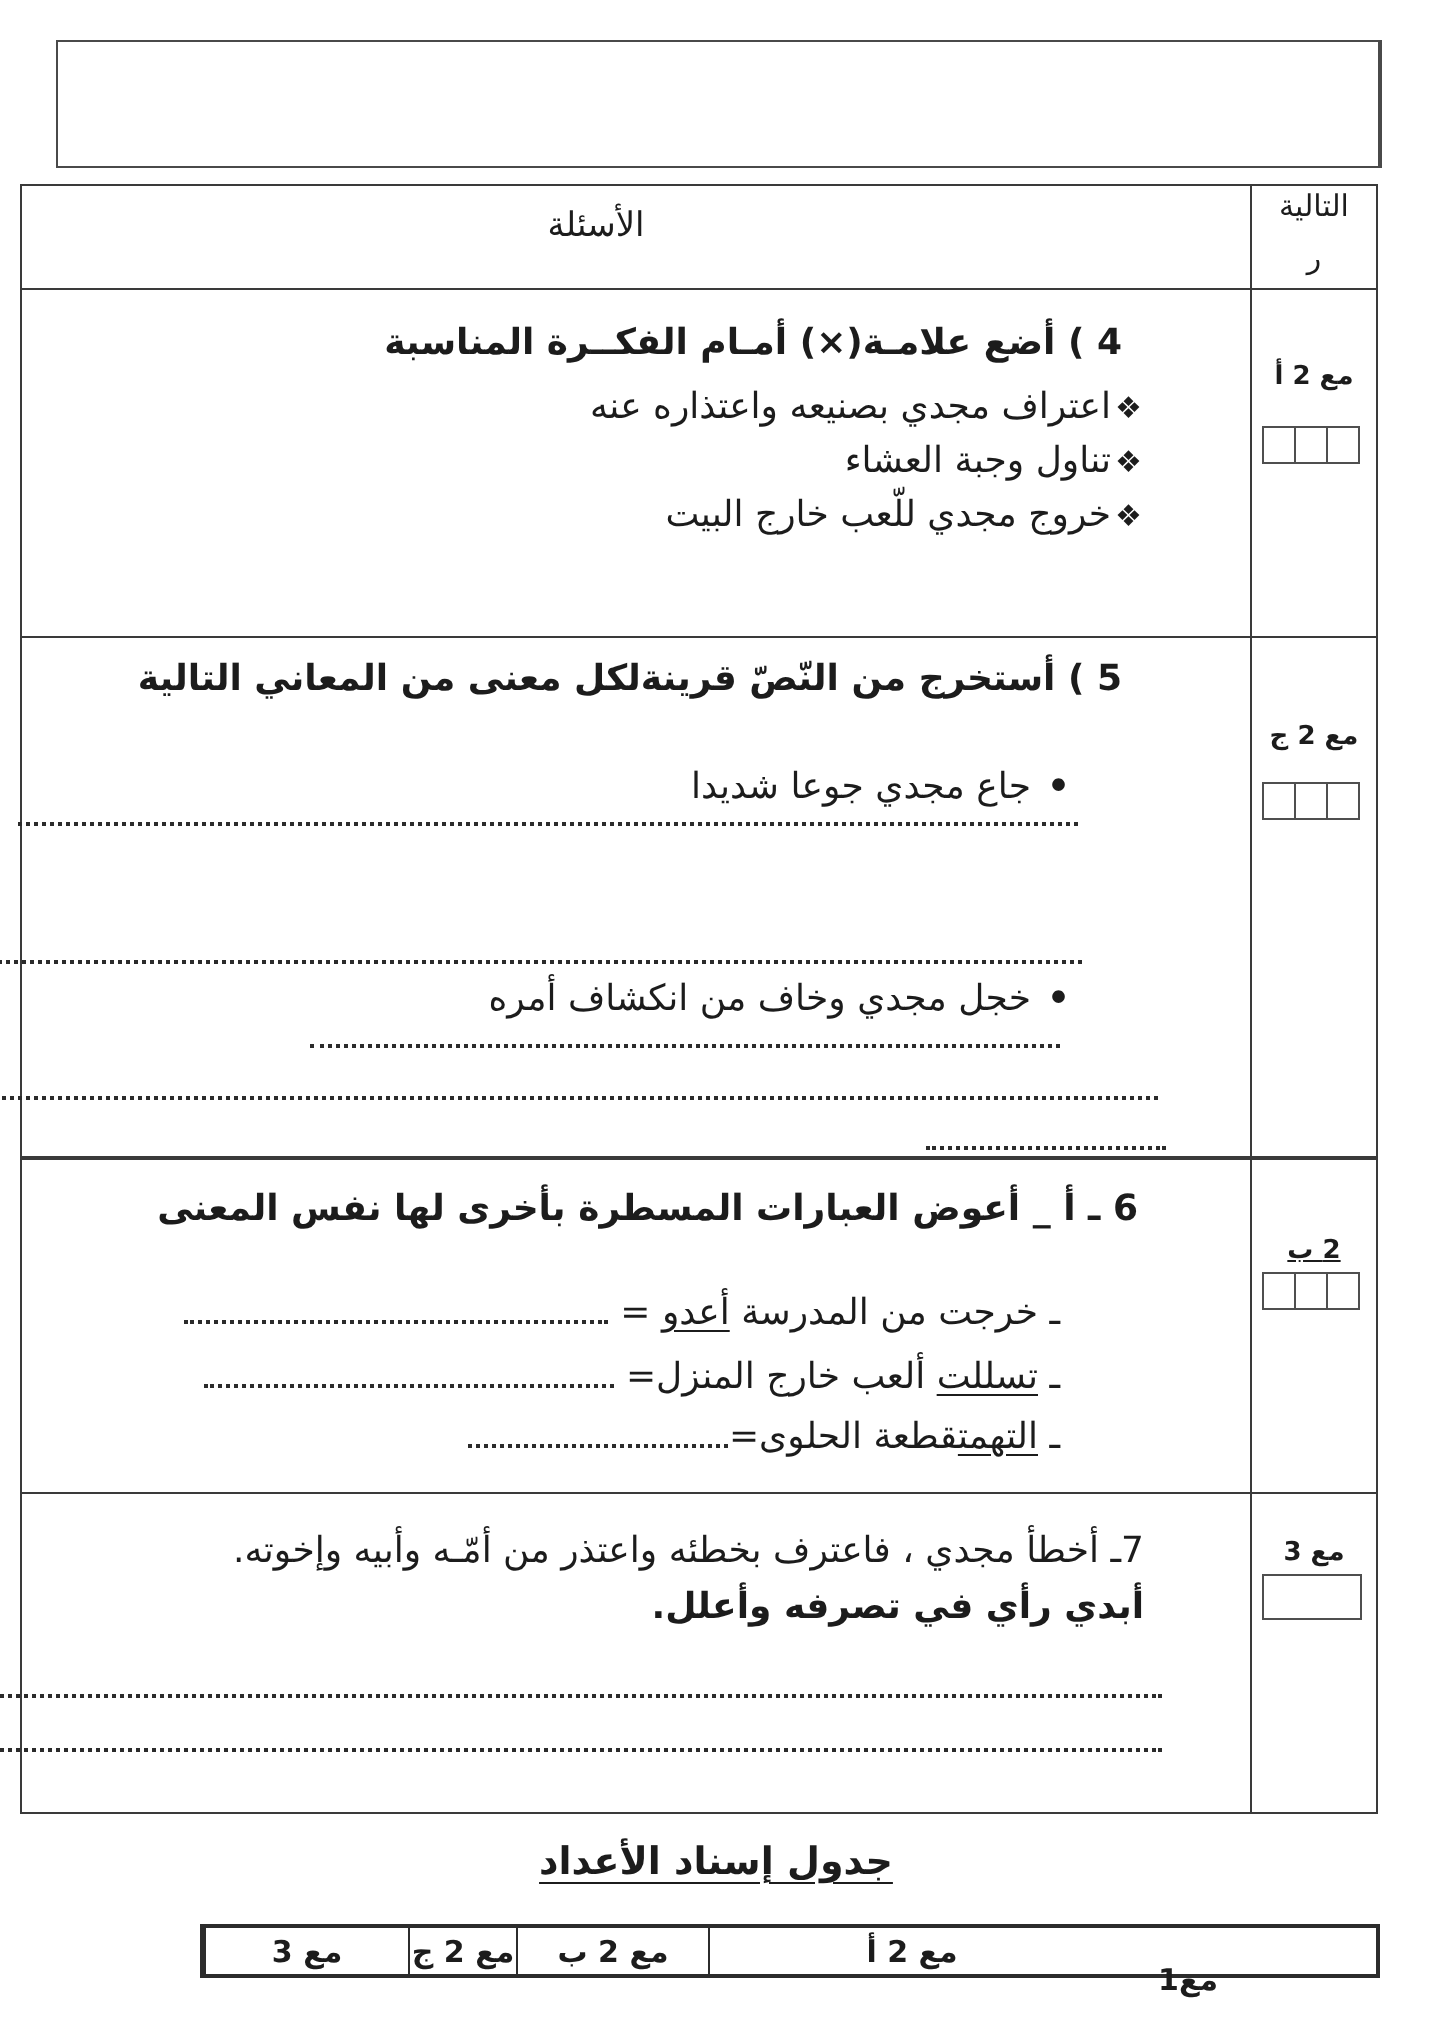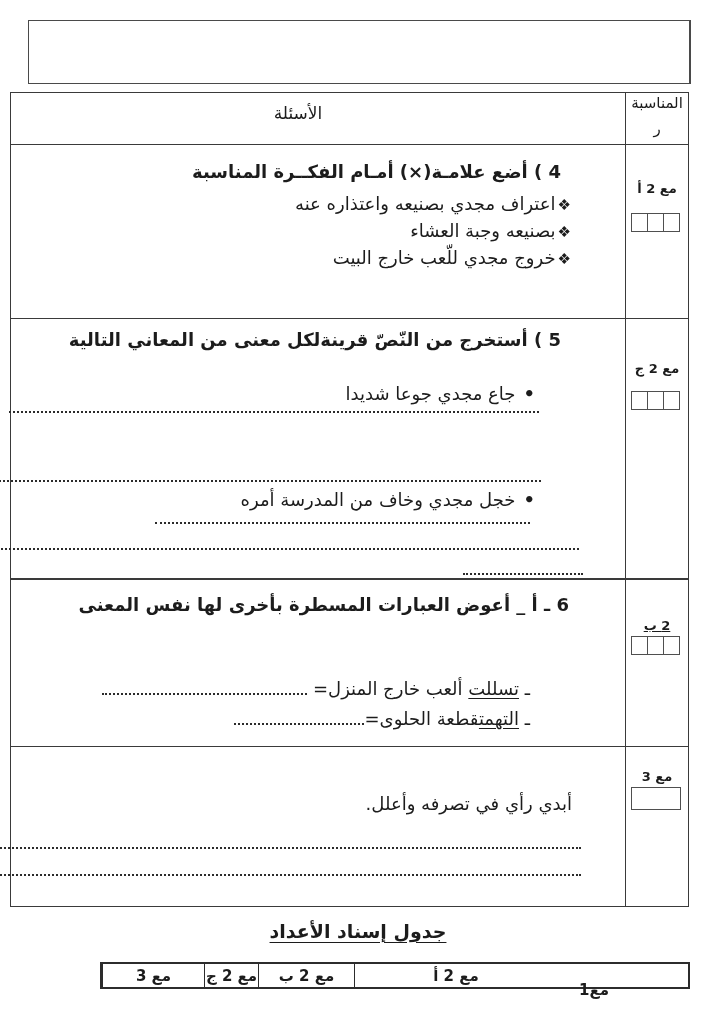--- a/index.html
+++ b/index.html
@@ -97,82 +97,84 @@
   <div class="top-box-cell"></div>
 </div>
 
 <div class="abs qtable">
 
   <div class="qrow hdr-row">
     <div class="qrow-content">
       <div class="abs hdr-questions">الأسئلة</div>
     </div>
     <div class="qrow-criteria">
-      <div class="abs hdr-crit-1">المناسبة</div>
+      <div class="abs hdr-crit-1">التالية</div>
       <div class="abs hdr-crit-2">ر</div>
     </div>
   </div>
 
   <div class="qrow row-q4">
     <div class="qrow-content">
       <div class="abs q-title" style="right:24px; top:16px;">4 ) أضع علامـة(×) أمـام الفكــرة المناسبة</div>
       <div class="abs q-line" style="right:14px; top:48px;"><span class="diamond-bullet">❖</span><span>اعتراف مجدي بصنيعه واعتذاره عنه</span></div>
-      <div class="abs q-line" style="right:14px; top:75px;"><span class="diamond-bullet">❖</span><span>بصنيعه وجبة العشاء</span></div>
+      <div class="abs q-line" style="right:14px; top:75px;"><span class="diamond-bullet">❖</span><span>تناول وجبة العشاء</span></div>
       <div class="abs q-line" style="right:14px; top:102px;"><span class="diamond-bullet">❖</span><span>خروج مجدي للّعب خارج البيت</span></div>
     </div>
     <div class="qrow-criteria">
       <div class="abs crit-label" style="top:36px;">مع 2 أ</div>
       <div class="abs boxrow" style="right:8px; top:68px;">
         <div class="boxcell"></div>
         <div class="boxcell"></div>
         <div class="boxcell"></div>
       </div>
     </div>
   </div>
 
   <div class="qrow row-q5">
     <div class="qrow-content">
       <div class="abs q-title" style="right:24px; top:10px;">5 ) أستخرج من النّصّ قرينةلكل معنى من المعاني التالية</div>
       <div class="abs q-line" style="right:50px; top:44px;margin-top:20px;"><span class="dot-bullet">•</span><span>جاع مجدي جوعا شديدا</span></div>
       <div class="abs dotted" style="right:46px; top:82px; width:530px;"></div>
       <div class="abs dotted" style="right:44px; top:151px; width:545px;"></div>
-      <div class="abs q-line" style="right:50px; top:170px;"><span class="dot-bullet">•</span><span>خجل مجدي وخاف من المدرسة أمره</span></div>
+      <div class="abs q-line" style="right:50px; top:170px;"><span class="dot-bullet">•</span><span>خجل مجدي وخاف من انكشاف أمره</span></div>
       <div class="abs dotted" style="right:55px; top:193px; width:375px;"></div>
       <div class="abs dotted" style="right:6px; top:219px; width:598px;"></div>
       <div class="abs dotted" style="right:2px; top:244px; width:120px;"></div>
     </div>
     <div class="qrow-criteria">
       <div class="abs crit-label" style="top:42px;">مع 2 ج</div>
       <div class="abs boxrow" style="right:8px; top:72px;">
         <div class="boxcell"></div>
         <div class="boxcell"></div>
         <div class="boxcell"></div>
       </div>
     </div>
   </div>
 
   <div class="qrow row-q6">
     <div class="qrow-content">
       <div class="abs q-title" style="right:16px; top:14px;">6 ـ أ _ أعوض العبارات المسطرة بأخرى لها نفس المعنى</div>
+      <div class="abs q-line" style="right:55px; top:66px;"><span>ـ خرجت من المدرسة </span><span class="u-word">أعدو</span><span> = </span><span class="dots-inline" style="width:212px;"></span></div>
       <div class="abs q-line" style="right:55px; top:98px;"><span>ـ </span><span class="u-word">تسللت</span><span> ألعب خارج المنزل= </span><span class="dots-inline" style="width:205px;"></span></div>
       <div class="abs q-line" style="right:55px; top:128px;"><span>ـ </span><span class="u-word">التهمت</span><span>قطعة الحلوى=</span><span class="dots-inline" style="width:130px;"></span></div>
     </div>
     <div class="qrow-criteria">
       <div class="abs crit-label" style="top:38px;text-decoration:underline;">2 ب</div>
       <div class="abs boxrow" style="right:8px; top:56px;">
         <div class="boxcell"></div>
         <div class="boxcell"></div>
         <div class="boxcell"></div>
       </div>
     </div>
   </div>
 
   <div class="qrow row-q7">
     <div class="qrow-content">
-      <div class="abs q-title" style="right:13px; top:46px; font-weight:400;text-align:center;">أبدي رأي في تصرفه وأعلل.</div>
+      <div class="abs q-title" style="right:13px; top:18px; font-weight:500;">7ـ أخطأ مجدي ، فاعترف بخطئه واعتذر من أمّـه وأبيه وإخوته.</div>
+      <div class="abs q-title" style="right:13px; top:46px; font-weight:700;text-align:center;">أبدي رأي في تصرفه وأعلل.</div>
       <div class="abs dotted" style="right:4px; top:90px; width:600px;"></div>
       <div class="abs dotted" style="right:4px; top:117px; width:600px;"></div>
     </div>
     <div class="qrow-criteria">
       <div class="abs crit-label" style="top:22px;">مع 3</div>
       <div class="abs bigbox" style="right:7px; top:40px;"></div>
     </div>
   </div>
 
 </div>

